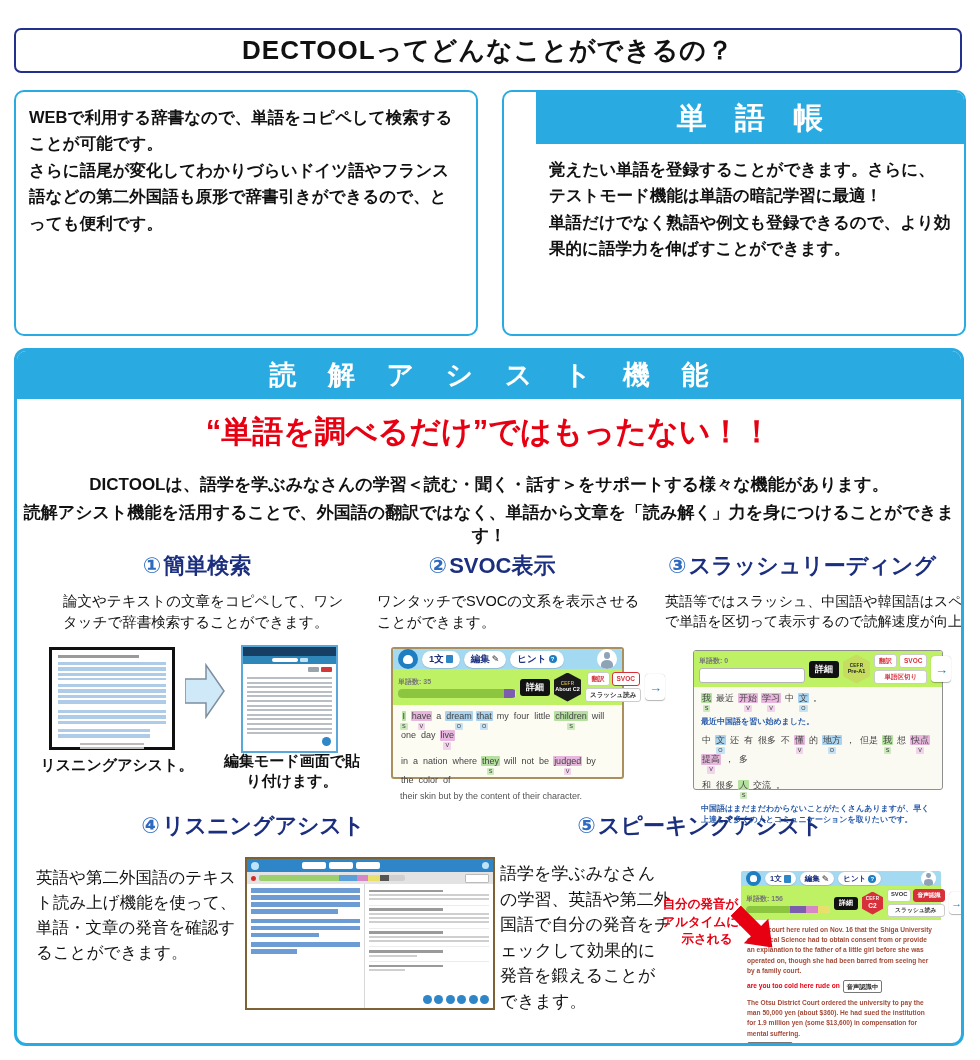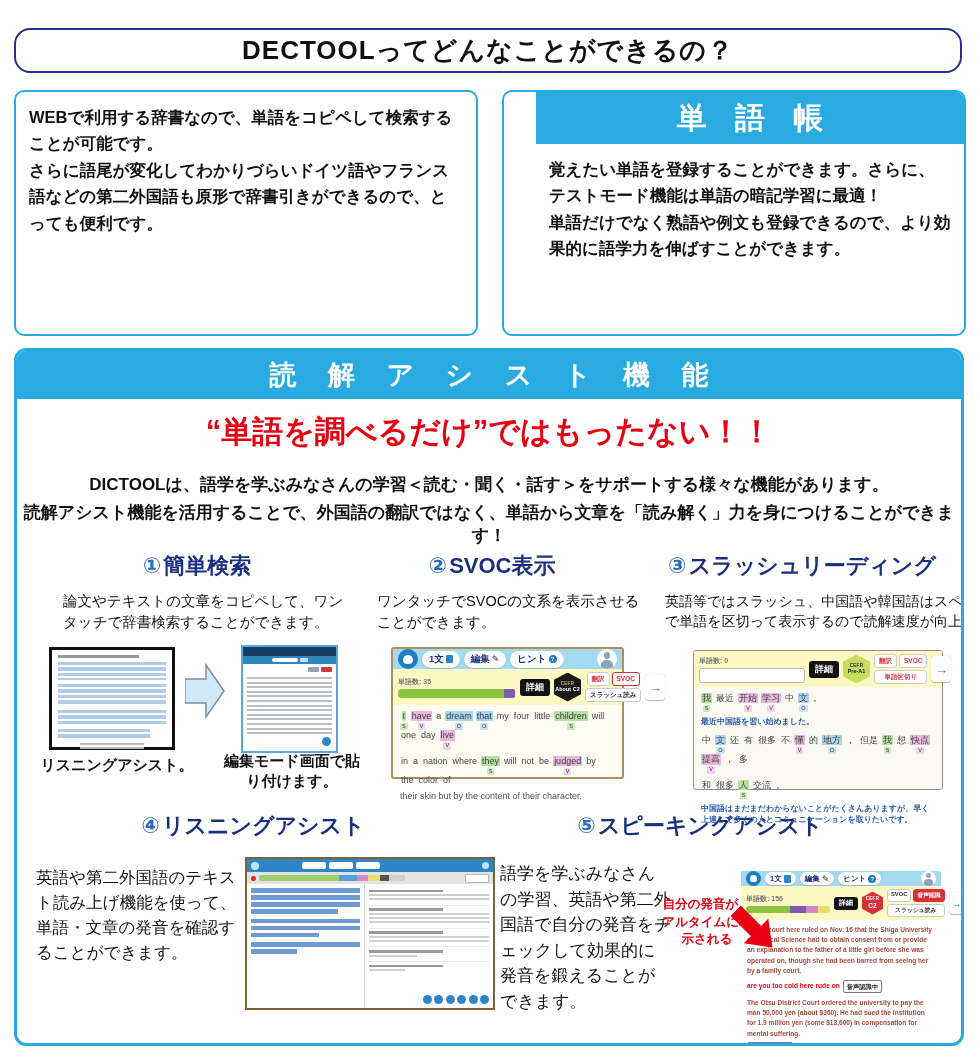--- a/index.html
+++ b/index.html
@@ -1,21 +1,21 @@
 <!DOCTYPE html>
 <html><head>
 <meta charset="utf-8">
 <style>
   html,body{margin:0;padding:0;background:#fff;}
   #canvas{position:relative;width:980px;height:1060px;background:#fff;overflow:hidden;
     font-family:"Liberation Sans","DejaVu Sans",sans-serif;color:#111;}
 
   
   .top-title-box{position:absolute;left:14px;top:28px;width:948px;height:45px;box-sizing:border-box;
-    border:2.5px solid #23318c;border-radius:16px;display:flex;align-items:center;justify-content:center;
+    border:2.5px solid #23318c;border-radius:7px;display:flex;align-items:center;justify-content:center;
     font-size:26px;font-weight:700;letter-spacing:1px;background:#fff;}
 
   
   .info-box{position:absolute;top:90px;height:246px;box-sizing:border-box;border:2.5px solid #29abe2;
     border-radius:10px;background:#fff;overflow:hidden;}
   .info-box.search{left:14px;width:464px;}
   .info-box.wordbook{left:502px;width:464px;padding-left:32px;}
   .info-head{height:52px;background:#29abe2;color:#fff;display:flex;align-items:center;justify-content:center;
     font-size:30px;font-weight:700;letter-spacing:10px;text-indent:10px;}
   .info-body{padding:12px 13px;font-size:16.5px;line-height:1.6;font-weight:600;}
@@ -91,21 +91,21 @@
   .speak-shot .pill{height:13px;font-size:7.5px;padding:0 5px;}
   .ic-doc{width:7px;height:8px;background:#2e86c8;border-radius:1px;}
   .pencil{font-size:9px;color:#222;}
   .qmark{width:8px;height:8px;border-radius:50%;background:#1f7ec2;color:#fff;font-size:6px;display:inline-flex;
     align-items:center;justify-content:center;font-weight:700;}
   .avatar{margin-left:auto;width:20px;height:20px;border-radius:50%;background:#fff;position:relative;overflow:hidden;flex:none;}
   .avatar:before{content:"";position:absolute;left:35%;top:16%;width:30%;height:32%;border-radius:50%;background:#8fa3b8;}
   .avatar:after{content:"";position:absolute;left:20%;top:56%;width:60%;height:46%;border-radius:50% 50% 0 0;background:#8fa3b8;}
   .speak-shot .avatar{width:15px;height:15px;}
 
-  .app-row2{display:flex;align-items:center;gap:4px;padding:3px 5px;background:#fef9c3;}
+  .app-row2{display:flex;align-items:center;gap:4px;padding:3px 5px;background:#bef264;}
   .svoc-shot .app-row2{height:37px;}
   .cn-shot .app-row2{height:36px;border-radius:2px 2px 0 0;}
   .speak-shot .app-row2{height:30px;}
   .wc-col{display:flex;flex-direction:column;gap:2px;flex:none;}
   .wc{font-size:7px;color:#777;font-weight:600;}
   .pbar{width:118px;height:9px;background:#e7e2ef;border-radius:4px;overflow:hidden;display:flex;}
   .speak-shot .pbar{width:84px;height:7px;}
   .pfill{height:100%;}
   .pfill.green{background:#8cc63f;}
   .pfill.purple{background:#7b5fae;}

